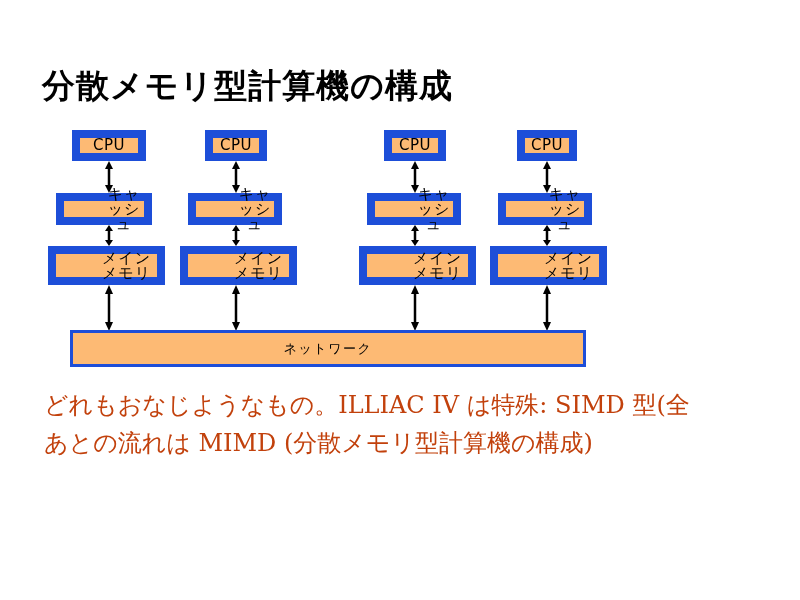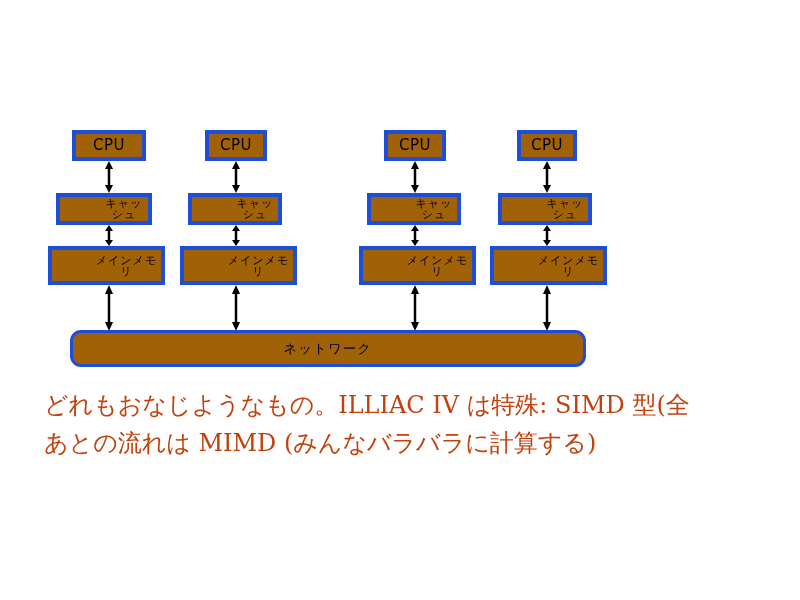--- a/index.html
+++ b/index.html
@@ -43,38 +43,38 @@
     position: absolute;
     left: 0;
     top: 0;
     width: 800px;
     height: 380px;
   }
 
   .node-box {
     position: absolute;
     box-sizing: border-box;
-    border: 4px solid #1d4ed8;
-    background: #a16207;
+    border: 8px solid #1d4ed8;
+    background: #fdba74;
     display: flex;
     align-items: center;
     justify-content: center;
     text-align: center;
     line-height: 1;
   }
 
   .node-box.cpu {
     font-size: 15px;
     font-family: "DejaVu Sans", "Liberation Sans", sans-serif;
     letter-spacing: 0.5px;
   }
 
   .node-box.cache,
   .node-box.memory {
-    font-size: 11px;
+    font-size: 15px;
     letter-spacing: 1px;
     font-family: "DejaVu Sans", "Liberation Sans", sans-serif;
     padding-left: 40px;
   }
 
   .node-box.network {
     font-size: 13px;
     letter-spacing: 1.5px;
     border-width: 3px;
   }
@@ -106,20 +106,21 @@
   .body-line {
     white-space: nowrap;
     display: block;
   }
 </style>
 </head>
 <body>
 
 <div class="slide">
 
+  <div class="slide-title">分散メモリ型計算機の構成</div>
 
   <div class="diagram">
 
     <div class="node-box cpu" style="left:72px; top:130px; width:74px; height:31px;">CPU</div>
 
     <div class="arrow" style="left:109px; top:161px; height:32px;">
       <svg viewBox="0 0 14 32" preserveAspectRatio="none">
         <line x1="7" y1="4" x2="7" y2="28" stroke="#000" stroke-width="2.5"></line>
         <polygon points="7,0 3,8 11,8" fill="#000"></polygon>
         <polygon points="7,32 3,24 11,24" fill="#000"></polygon>
@@ -229,22 +230,22 @@
     <div class="node-box memory" style="left:490px; top:246px; width:117px; height:39px;">メインメモリ</div>
 
     <div class="arrow" style="left:547px; top:285px; height:46px;">
       <svg viewBox="0 0 14 46" preserveAspectRatio="none">
         <line x1="7" y1="4" x2="7" y2="42" stroke="#000" stroke-width="2.5"></line>
         <polygon points="7,0 3,9 11,9" fill="#000"></polygon>
         <polygon points="7,46 3,37 11,37" fill="#000"></polygon>
       </svg>
     </div>
 
-    <div class="node-box network" style="left:70px; top:330px; width:516px; height:37px;border-radius:11px;">ネットワーク</div>
+    <div class="node-box network" style="left:70px; top:330px; width:516px; height:37px;">ネットワーク</div>
 
   </div>
 
   <div class="body-text">
     <span class="body-line">どれもおなじようなもの。ILLIAC IV は特殊: SIMD 型(全</span>
-    <span class="body-line">あとの流れは MIMD (みんなバラバラに計算する)</span>
+    <span class="body-line">あとの流れは MIMD (分散メモリ型計算機の構成)</span>
   </div>
 
 </div>
 
 </body></html>

